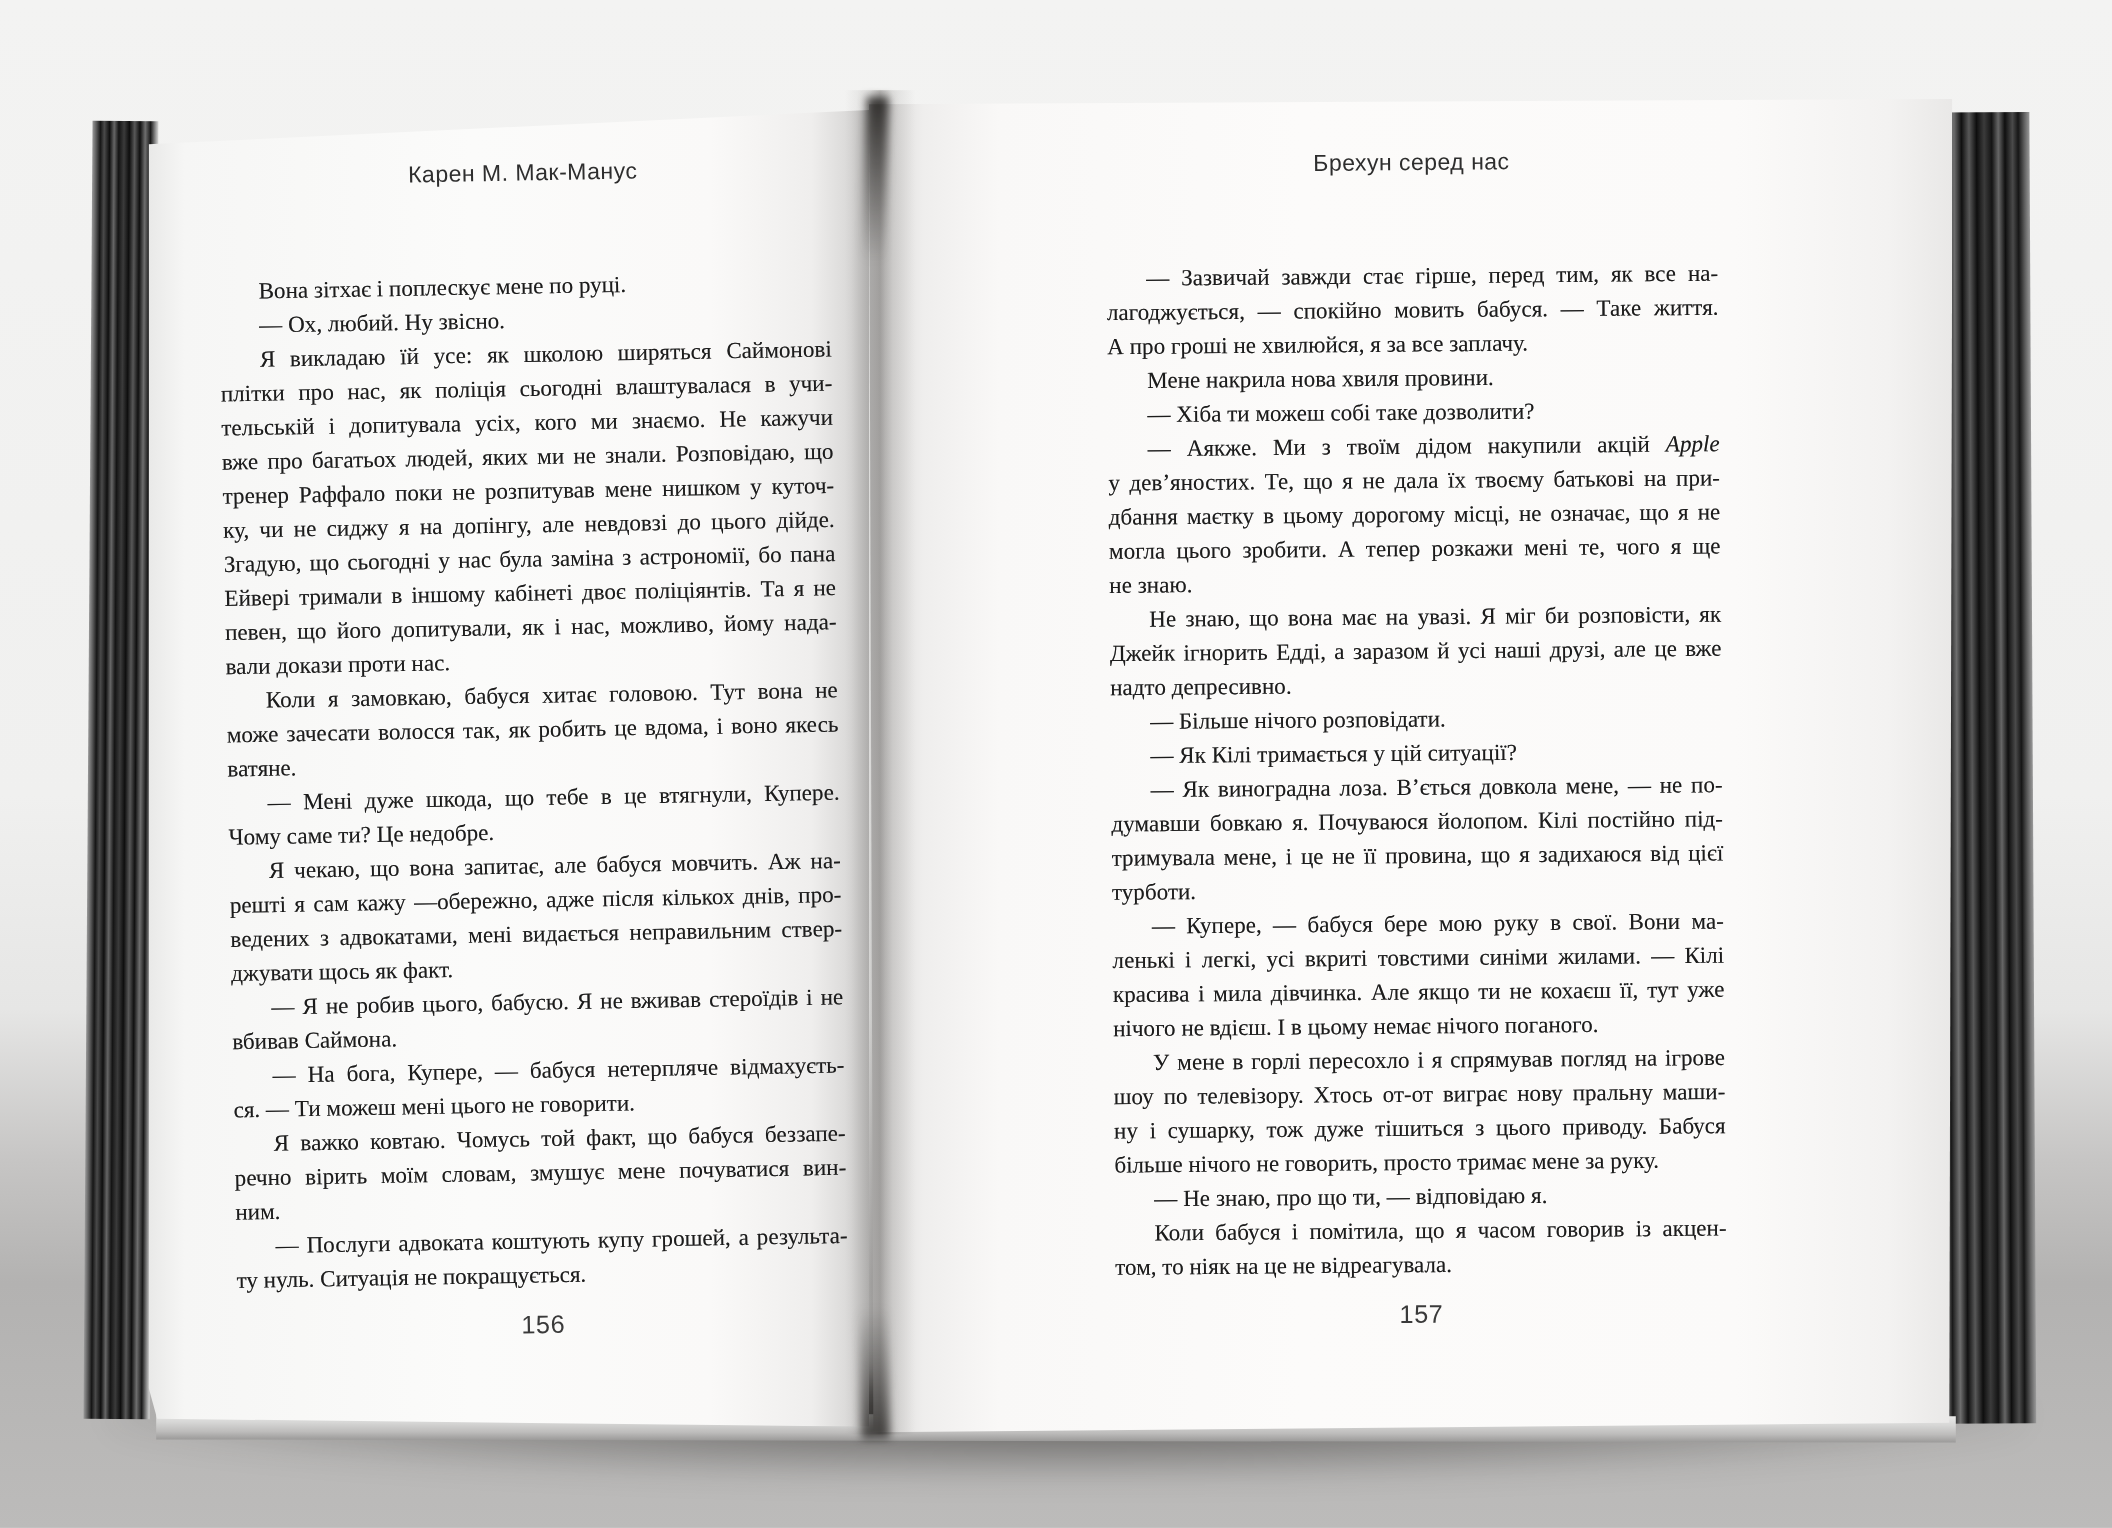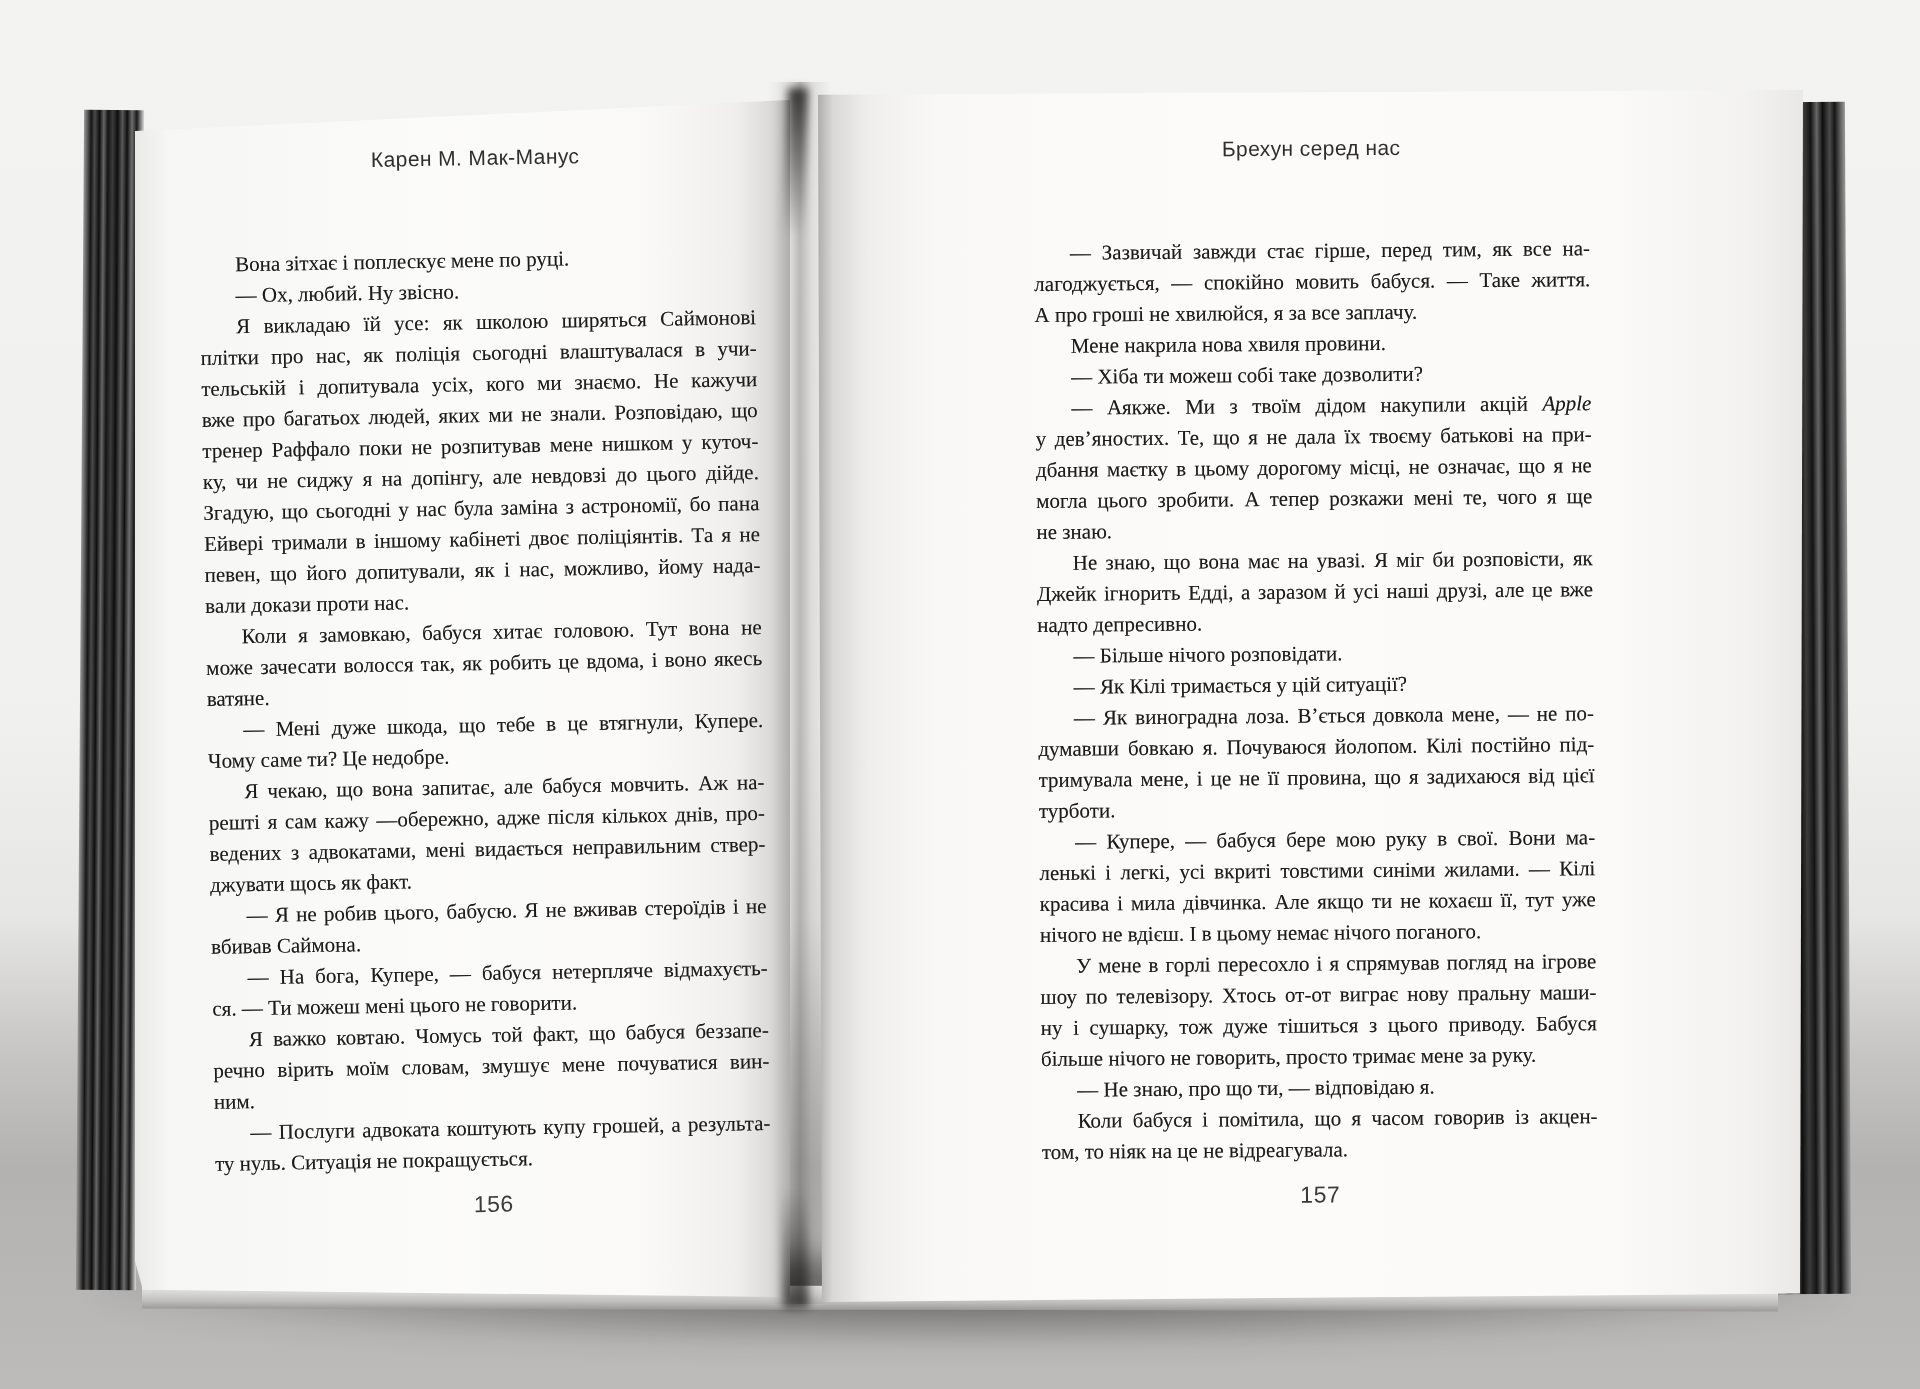--- a/index.html
+++ b/index.html
@@ -38,21 +38,21 @@
     background:linear-gradient(180deg,#eaeae9 0%,#d6d6d5 35%,#bdbcbb 70%,#9b9a99 100%);
   }
 
   .page{position:absolute;}
   .page-left{
     left:55px;top:18px;width:655px;height:1197px;
     clip-path:polygon(0% 2.6%, 100% 0%, 100% 100%, 1.2% 99.4%, 0% 97%);
     background:linear-gradient(90deg,#e9e9e8 0%,#f6f6f5 5%,#fbfbfa 45%,#faf9f8 78%,#efeeed 92%,#d9d8d7 97.5%,#bdbcbb 100%);
   }
   .page-right{
-    left:738px;top:8px;width:985px;height:1212px;
+    left:710px;top:8px;width:985px;height:1212px;
     clip-path:polygon(0% .4%, 100% 0%, 99.7% 99.3%, .4% 100%);
     background:linear-gradient(90deg,#b9b8b7 0%,#d9d8d7 1.5%,#efeeed 5%,#f9f8f7 12%,#fcfbfa 40%,#fbfaf9 80%,#f3f2f1 94%,#e9e8e7 100%);
   }
   .gutter{
     position:absolute;left:688px;top:0;width:64px;height:100%;z-index:5;
     background:linear-gradient(90deg,rgba(0,0,0,0) 0%,rgba(40,36,32,.10) 35%,rgba(40,36,32,.28) 50%,rgba(40,36,32,.10) 68%,rgba(0,0,0,0) 100%);
   }
   .spine-top{
     position:absolute;left:706px;top:6px;width:20px;height:150px;z-index:6;
     background:linear-gradient(180deg,rgba(22,20,18,.8),rgba(22,20,18,0));

